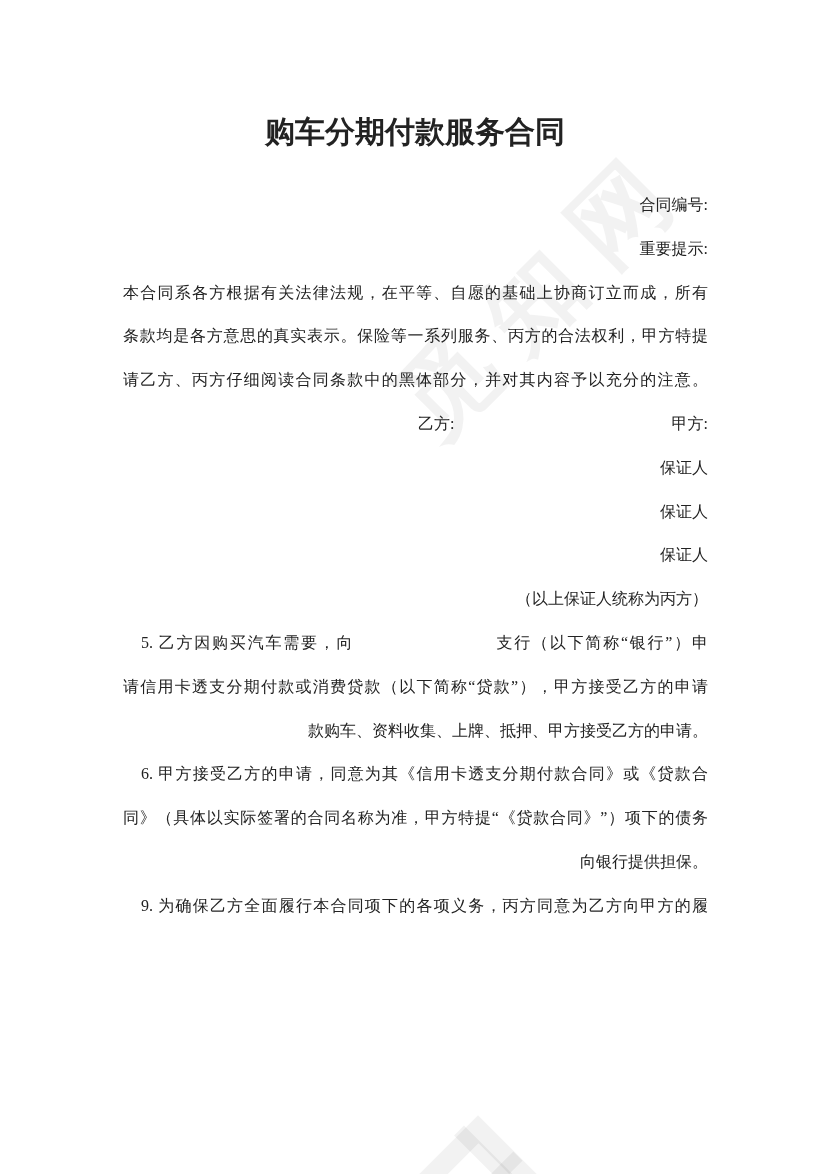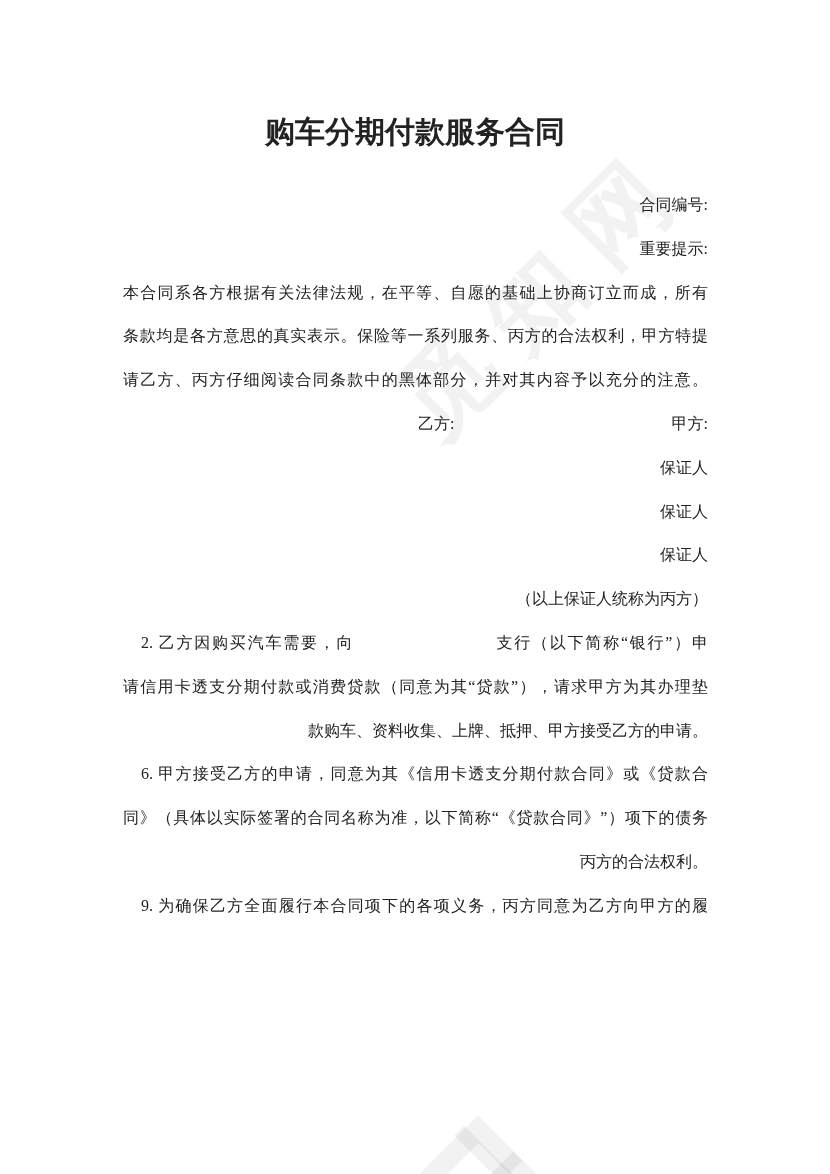--- a/index.html
+++ b/index.html
@@ -125,22 +125,22 @@
     <div class="line jline">条款均是各方意思的真实表示。保险等一系列服务、丙方的合法权利，甲方特提</div>
     <div class="line jline">请乙方、丙方仔细阅读合同条款中的黑体部分，并对其内容予以充分的注意。</div>
     <div class="line party-row">
       <span>甲方:</span>
       <span class="party-b">乙方:</span>
     </div>
     <div class="line">保证人</div>
     <div class="line">保证人</div>
     <div class="line">保证人</div>
     <div class="line">（以上保证人统称为丙方）</div>
-    <div class="line jline indent">2. 乙方因购买汽车需要，向　　　　　　　　支行（以下简称“银行”）申</div>
-    <div class="line jline">请信用卡透支分期付款或消费贷款（同意为其“贷款”），请求甲方为其办理垫</div>
+    <div class="line jline indent">5. 乙方因购买汽车需要，向　　　　　　　　支行（以下简称“银行”）申</div>
+    <div class="line jline">请信用卡透支分期付款或消费贷款（以下简称“贷款”），甲方接受乙方的申请</div>
     <div class="line">款购车、资料收集、上牌、抵押、甲方接受乙方的申请。</div>
     <div class="line jline indent">6. 甲方接受乙方的申请，同意为其《信用卡透支分期付款合同》或《贷款合</div>
-    <div class="line jline">同》（具体以实际签署的合同名称为准，以下简称“《贷款合同》”）项下的债务</div>
-    <div class="line">丙方的合法权利。</div>
+    <div class="line jline">同》（具体以实际签署的合同名称为准，甲方特提“《贷款合同》”）项下的债务</div>
+    <div class="line">向银行提供担保。</div>
     <div class="line jline indent">9. 为确保乙方全面履行本合同项下的各项义务，丙方同意为乙方向甲方的履</div>
   </div>
 
 </div>
 
 </body></html>

